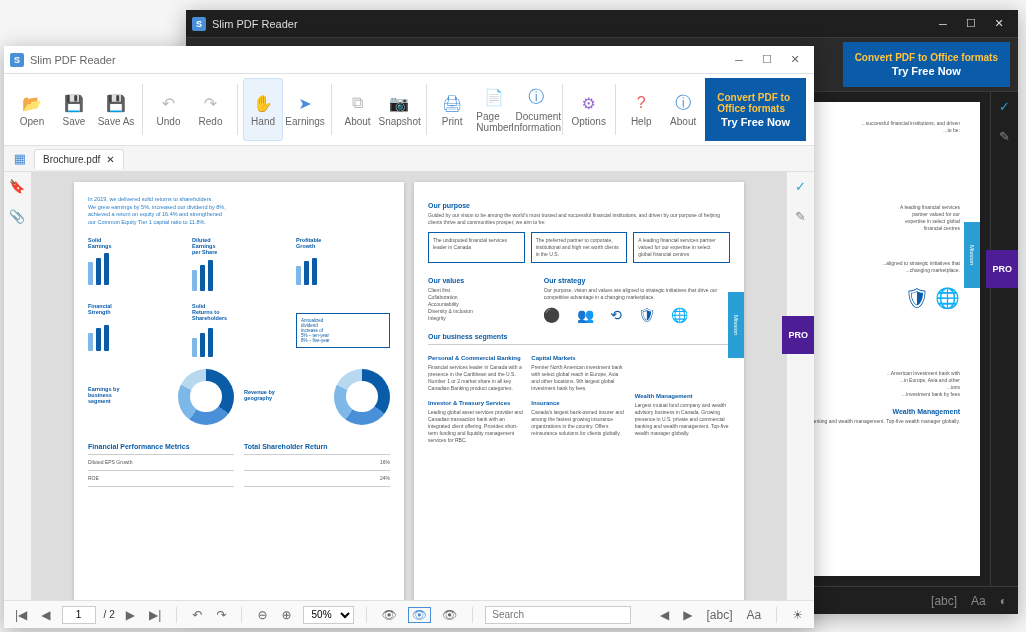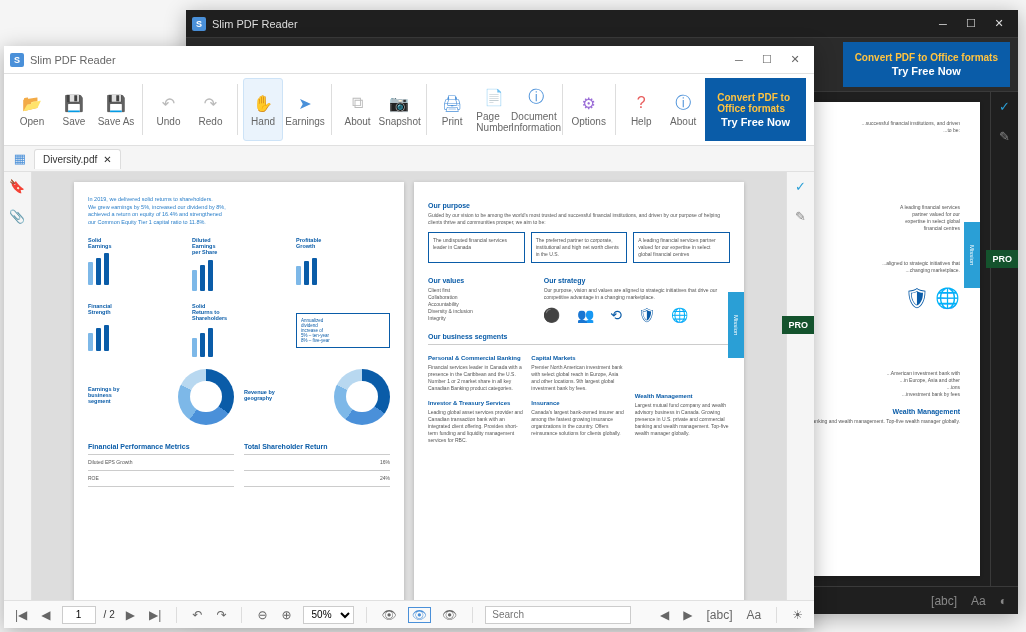--- a/index.html
+++ b/index.html
@@ -51,21 +51,21 @@
 .small-txt{color:#555;font-size:5px;line-height:1.4}
 .col2{display:flex;gap:10px}
 .blue-tab{position:absolute;right:0;top:110px;width:16px;height:66px;background:#2a9fd6;writing-mode:vertical-rl;font-size:6px;color:#fff;display:flex;align-items:center;justify-content:center}
 .statusbar{height:28px;display:flex;align-items:center;padding:0 8px;gap:8px;border-top:1px solid #e0e0e0;background:#f9f9f9;font-size:10px}
 .window-dark .statusbar{background:#1f1f1f;border-top-color:#3a3a3a;color:#aaa}
 .sb-btn{cursor:pointer;font-size:12px;color:#666;padding:0 3px}
 .window-dark .sb-btn{color:#888}
 .page-input{width:34px;height:18px;border:1px solid #ccc;text-align:center;font-size:10px}
 .zoom-sel{height:18px;border:1px solid #ccc;font-size:10px;padding:0 4px;background:#fff}
 .search-inp{flex:1;max-width:160px;height:18px;border:1px solid #ccc;font-size:10px;padding:0 6px}
-.pro-badge{position:absolute;background:#14532d;color:#fff;font-size:9px;font-weight:600;padding:4px 6px}
+.pro-badge{position:absolute;background:#4c1d95;color:#fff;font-size:9px;font-weight:600;padding:14px 6px}
 .orange{color:#e8a13d}
 .red{color:#e85d5d}
 .blue{color:#4a90d9}
 .purple{color:#9b6dd7}
 .hline{height:1px;background:#ccc;margin:4px 0}
 </style>
 </head>
 <body>
 
 <div class="window window-dark">
@@ -225,21 +225,21 @@
         <span class="tb-icon blue">🖨</span>
         <span class="tb-label">Print</span>
       </div>
     <div class="tb-btn tb-btn-light">
         <span class="tb-icon blue">📄</span>
         <span class="tb-label" style="white-space:pre">Page
 Number</span>
       </div>
     <div class="tb-btn tb-btn-light">
         <span class="tb-icon blue">ⓘ</span>
-        <span class="tb-label" style="white-space:pre;text-align:left">Document
+        <span class="tb-label" style="white-space:pre;text-align:right">Document
 Information</span>
       </div>
     <div class="sep-v"></div>
     <div class="tb-btn tb-btn-light">
         <span class="tb-icon purple">⚙</span>
         <span class="tb-label">Options</span>
       </div>
     <div class="sep-v"></div>
     <div class="tb-btn tb-btn-light">
         <span class="tb-icon red">?</span>
@@ -250,21 +250,21 @@
         <span class="tb-label">About</span>
       </div>
     <div class="promo">
       <span class="promo-title">Convert PDF to Office formats</span>
       <span class="promo-cta">Try Free Now</span>
     </div>
   </div>
   <div class="tabstrip">
     <span class="si" style="color:#4a90d9;margin-left:6px">▦</span>
     <div class="tab">
-      <span>Diversity.pdf</span>
+      <span>Brochure.pdf</span>
       <span class="tab-close">✕</span>
     </div>
   </div>
   <div class="body-row">
     <div class="side-icons">
       <span class="si">🔖</span>
       <span class="si">📎</span>
     </div>
     <div class="doc-area">
 

